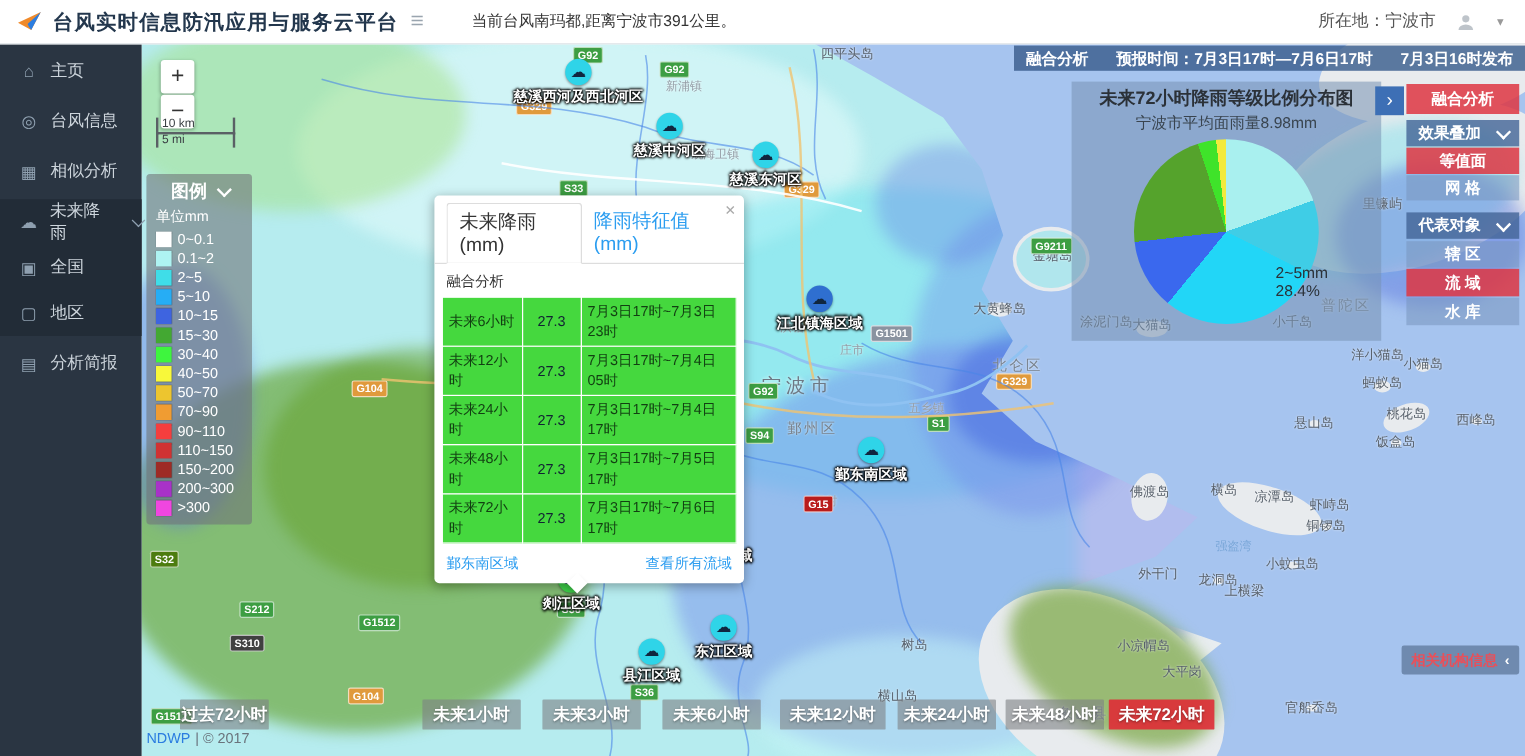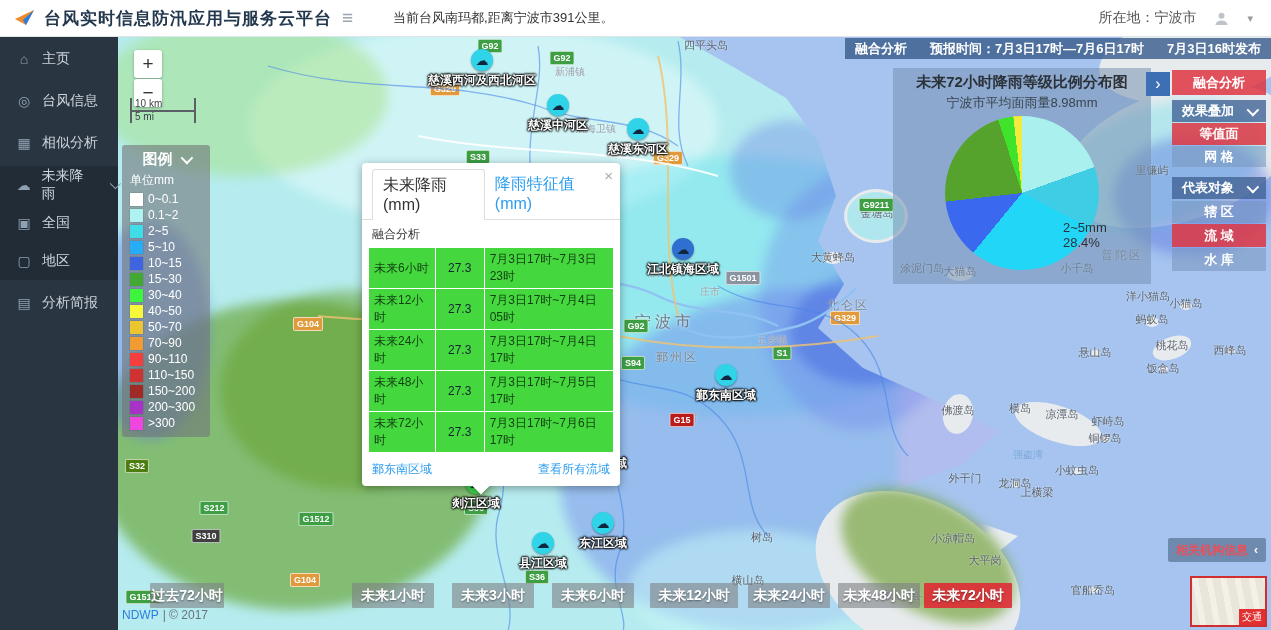--- a/index.html
+++ b/index.html
@@ -512,23 +512,20 @@
       <span>流 域</span>
     </div>
   <div class="rbtn ghost" style="top:212px;height:23px">
       <span>水 库</span>
     </div>
 
   <div class="orgbtn">
     <span>相关机构信息</span>
       <span style="color:#fff">‹</span>
   </div>
-  <div class="minimap">
-    <span class="mm-traffic">交通</span>
-  </div>
 
   <div class="tbtn" style="left:32px;width:74px">
       <span>过去72小时</span>
     </div>
   <div class="tbtn" style="left:234px;width:82px">
       <span>未来1小时</span>
     </div>
   <div class="tbtn" style="left:334px;width:82px">
       <span>未来3小时</span>
     </div>

